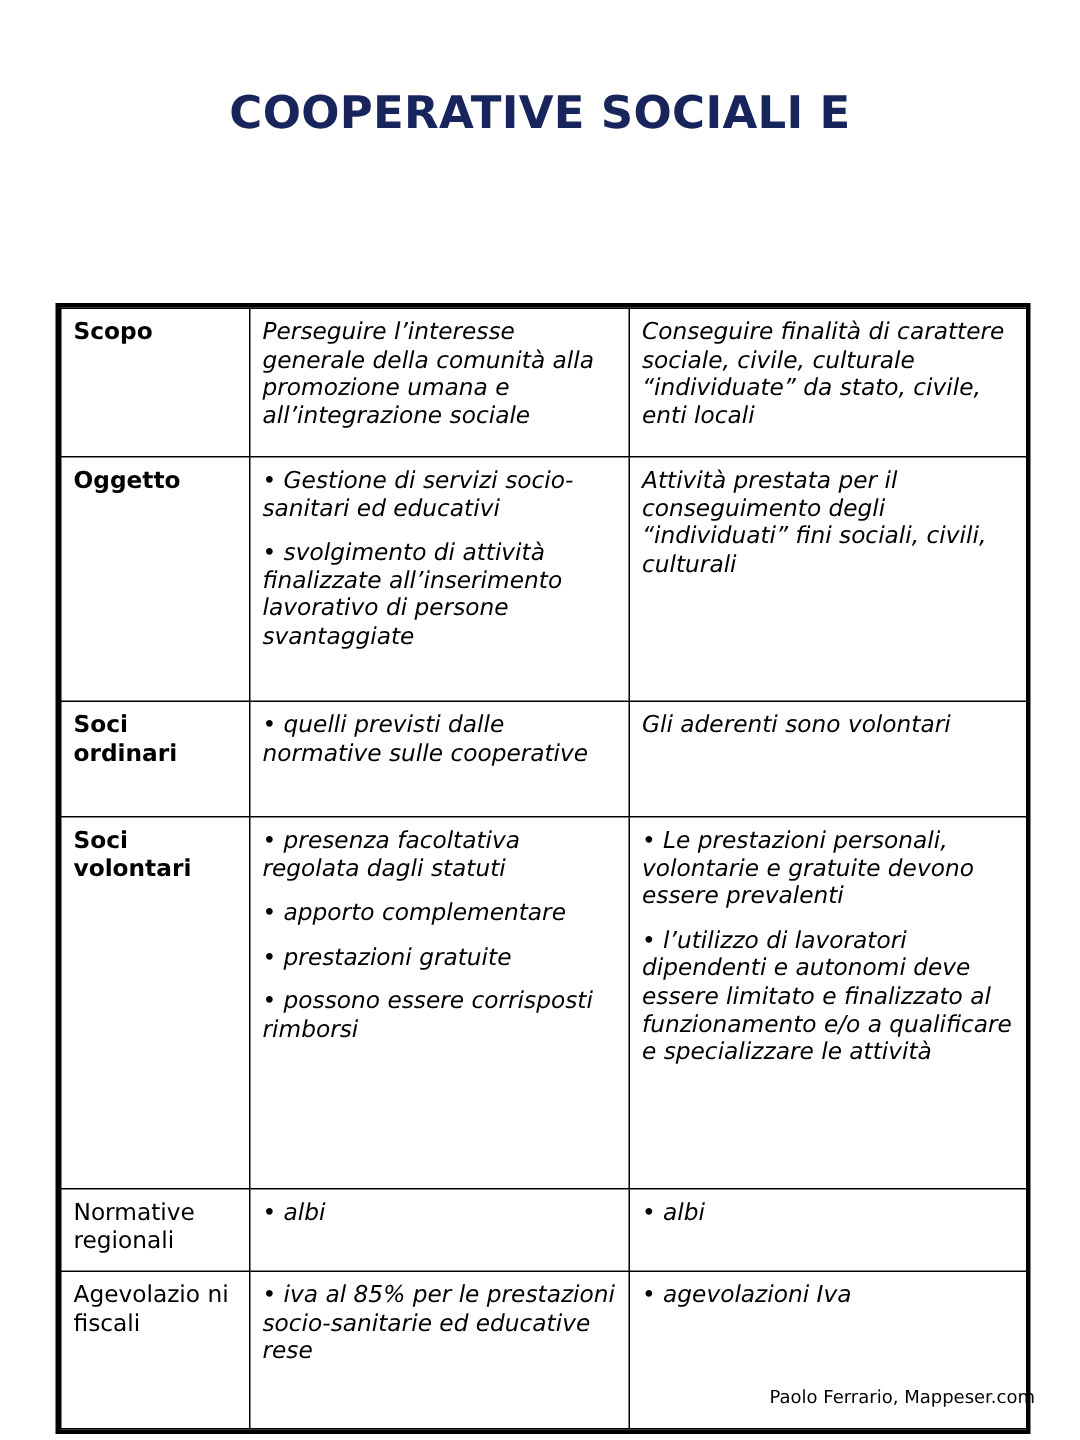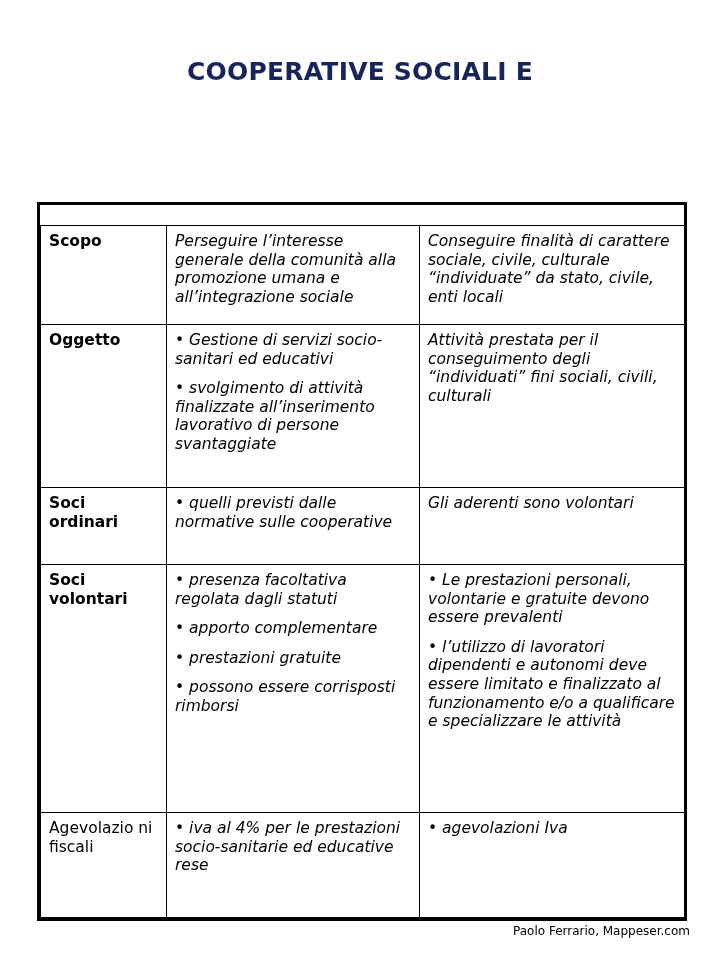--- a/index.html
+++ b/index.html
@@ -22,42 +22,41 @@
     top: 56px;
     width: 720px;
     text-align: center;
     color: #17255c;
     font-weight: bold;
     line-height: 1.30;
     letter-spacing: 0.2px;
   }
   .title-line1,
   .title-line2 {
-    font-size: 25px;
+    font-size: 30px;
     text-transform: uppercase;
   }
   .title-line3 {
     font-size: 25px;
   }
 
   
   .table-wrap {
     position: absolute;
     left: 37px;
     top: 202px;
     width: 650px;
     border: 3px solid #000000;
     box-sizing: border-box;
     background: #ffffff;
   }
   table.cmp {
     border-collapse: collapse;
     width: 100%;
     table-layout: fixed;
-    margin-top: 20px;
   }
   table.cmp col.c-label { width: 126px; }
   table.cmp col.c-coop  { width: 253px; }
   table.cmp col.c-vol   { width: 265px; }
 
   table.cmp td {
     border: 1px solid #000000;
     vertical-align: top;
     padding: 6px 7px 8px 8px;
     font-size: 15.5px;
@@ -160,25 +159,34 @@
           <p class="para">• apporto complementare</p>
           <p class="para">• prestazioni gratuite</p>
           <p class="para">• possono essere corrisposti rimborsi</p>
         </td>
         <td class="cell">
           <p class="para">• Le prestazioni personali, volontarie e gratuite devono essere prevalenti</p>
           <p class="para">• l’utilizzo di lavoratori dipendenti e autonomi deve essere limitato e finalizzato al funzionamento e/o a qualificare e specializzare le attività</p>
         </td>
       </tr>
 
+      <tr class="r-normative">
+        <td class="label-plain">Normative regionali</td>
+        <td class="cell">
+          <p class="para">• albi</p>
+        </td>
+        <td class="cell">
+          <p class="para">• albi</p>
+        </td>
+      </tr>
 
       <tr class="r-agevolaz">
         <td class="label-plain">Agevolazio ni fiscali</td>
         <td class="cell">
-          <p class="para">• iva al 4% per le prestazioni socio-sanitarie ed educative rese</p>
+          <p class="para">• iva al 85% per le prestazioni socio-sanitarie ed educative rese</p>
         </td>
         <td class="cell">
           <p class="para">• agevolazioni Iva</p>
         </td>
       </tr>
 
     </tbody>
   </table>
 </div>
 

